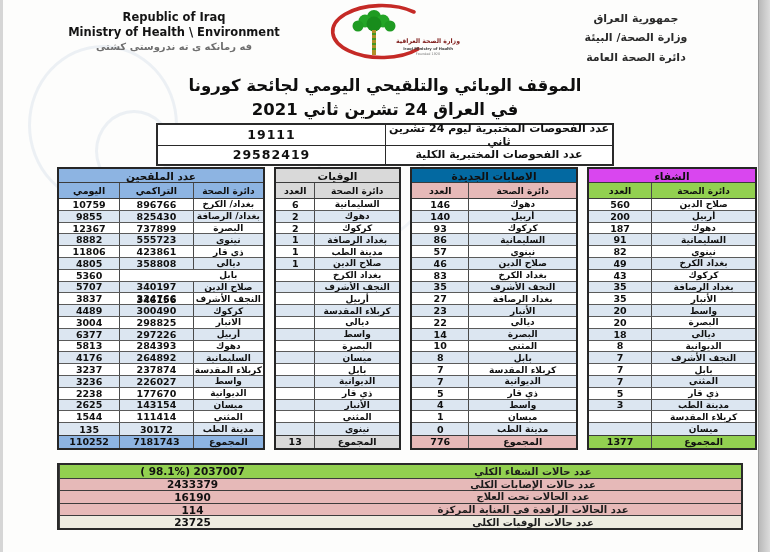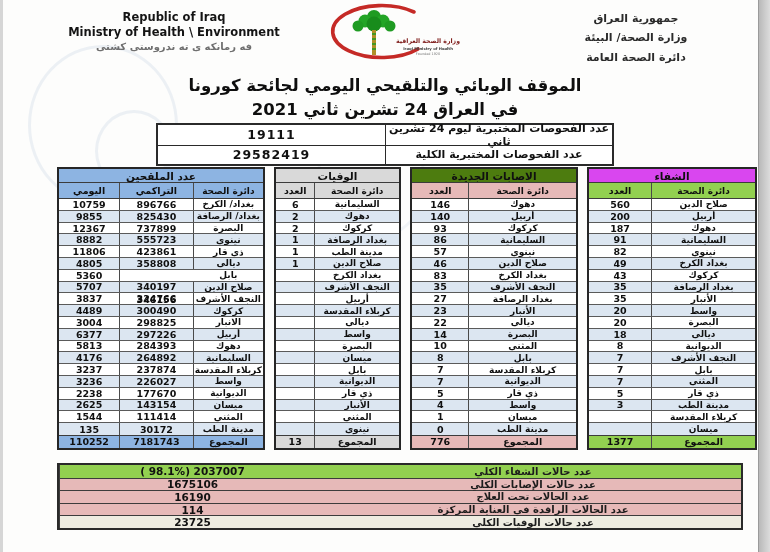--- a/index.html
+++ b/index.html
@@ -208,21 +208,21 @@
             <div class="st-cell region" style="width: 62%;">ميسان</div>
             <div class="st-cell num" style="width: 38%;"></div>
           </div>
         </div>
       <div class="st-total" style="background: rgb(146, 208, 80);">
           <div class="st-cell region" style="width: 62%;">المجموع</div>
           <div class="st-cell num" style="width: 38%;">1377</div>
         </div>
     </section>
     <section class="stat-table" style="width:168px">
-      <div class="st-title" style="background: #4d7c0f;">الاصابات الجديدة</div>
+      <div class="st-title" style="background: #0369a1;">الاصابات الجديدة</div>
       <div class="st-cols" style="background: rgb(230, 185, 184);">
           <div class="st-cell region" style="width: 65%;">دائرة الصحة</div>
           <div class="st-cell num" style="width: 35%;">العدد</div>
         </div>
       <div class="st-body">
           <div class="st-row">
             <div class="st-cell region" style="width: 65%;">دهوك</div>
             <div class="st-cell num" style="width: 35%;">146</div>
           </div>
           <div class="st-row" style="background: rgb(220, 230, 241);">
@@ -517,21 +517,21 @@
     </section>
   </div>
 
   <div class="summary">
       <div class="sum-row" style="background: rgb(146, 208, 80);">
         <div class="sum-label" dir="rtl">عدد حالات الشفاء الكلي</div>
         <div class="sum-value" dir="ltr">( 98.1%)  2037007</div>
       </div>
       <div class="sum-row" style="background: rgb(230, 185, 184);">
         <div class="sum-label" dir="rtl">عدد حالات الإصابات الكلي</div>
-        <div class="sum-value" dir="ltr">1675106</div>
+        <div class="sum-value" dir="ltr">2433379</div>
       </div>
       <div class="sum-row" style="background: rgb(230, 185, 184);">
         <div class="sum-label" dir="rtl">عدد الحالات تحت العلاج</div>
         <div class="sum-value" dir="ltr">16190</div>
       </div>
       <div class="sum-row" style="background: rgb(230, 185, 184);">
         <div class="sum-label" dir="rtl">عدد الحالات الراقدة في العناية المركزة</div>
         <div class="sum-value" dir="ltr">114</div>
       </div>
       <div class="sum-row" style="background: rgb(238, 236, 225);">

